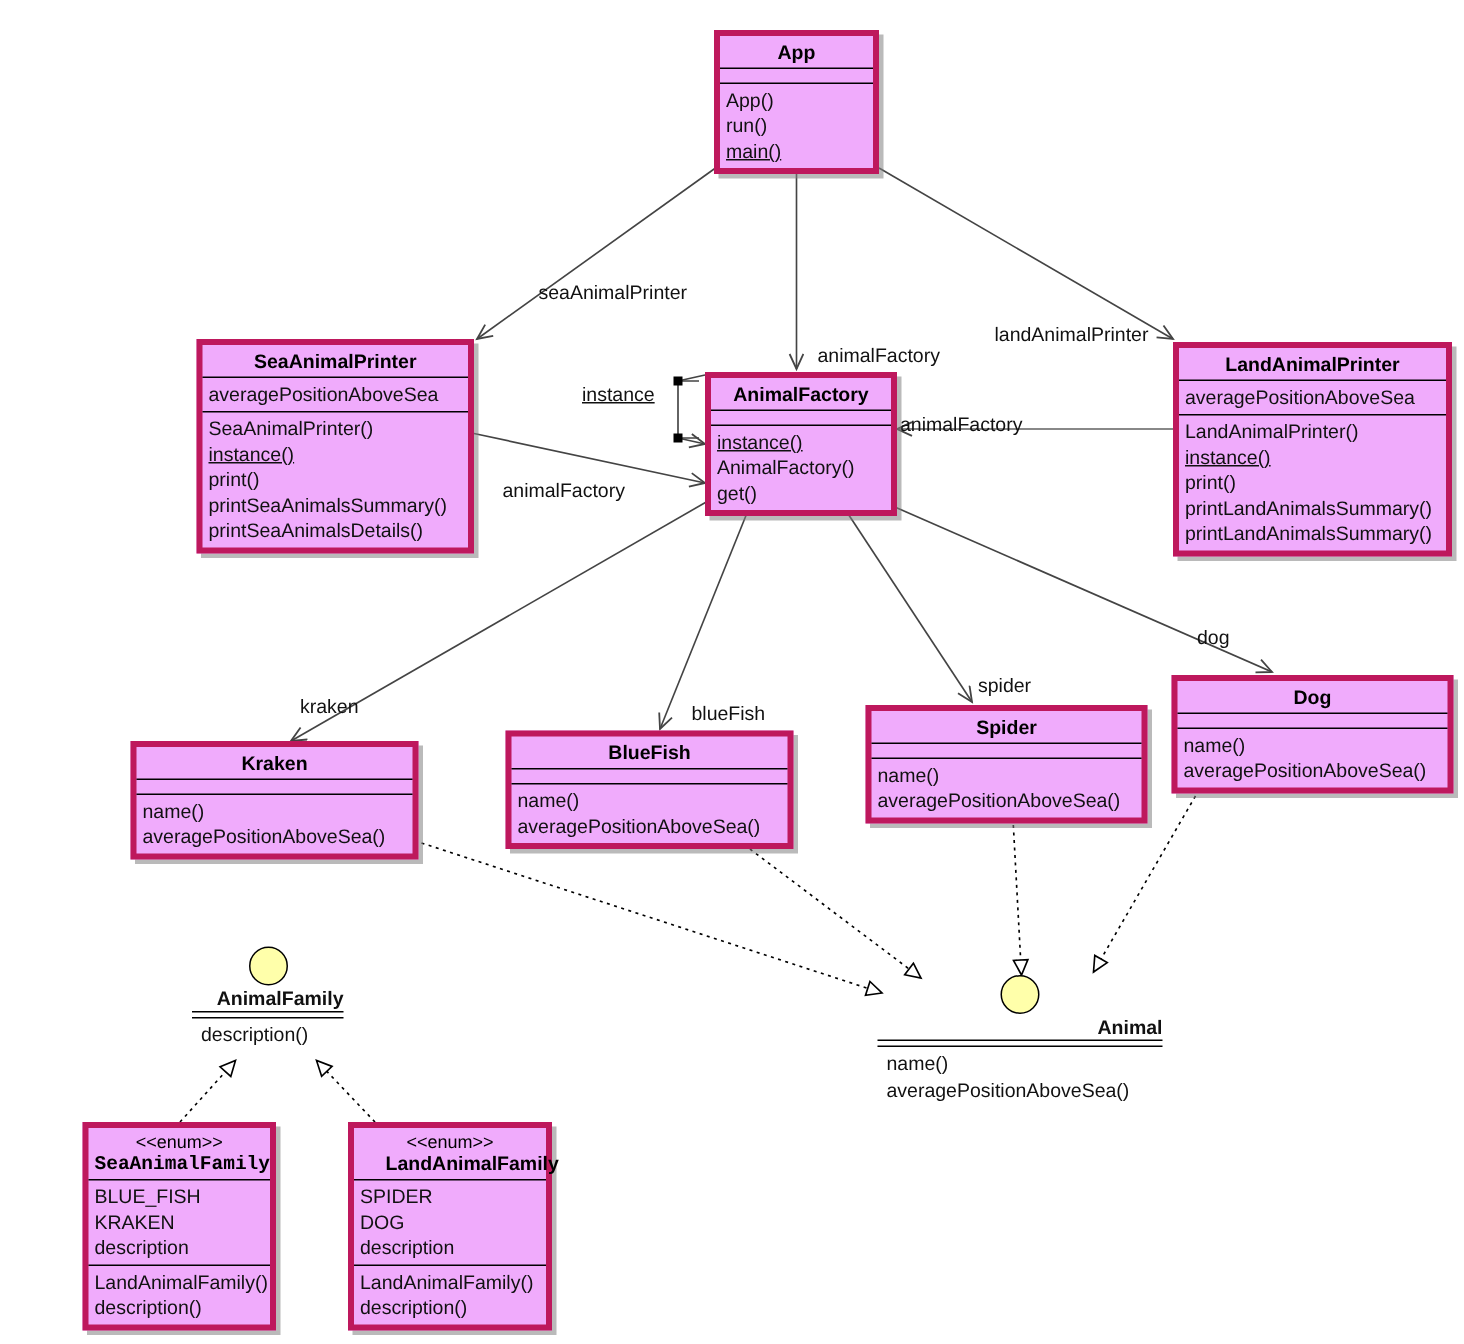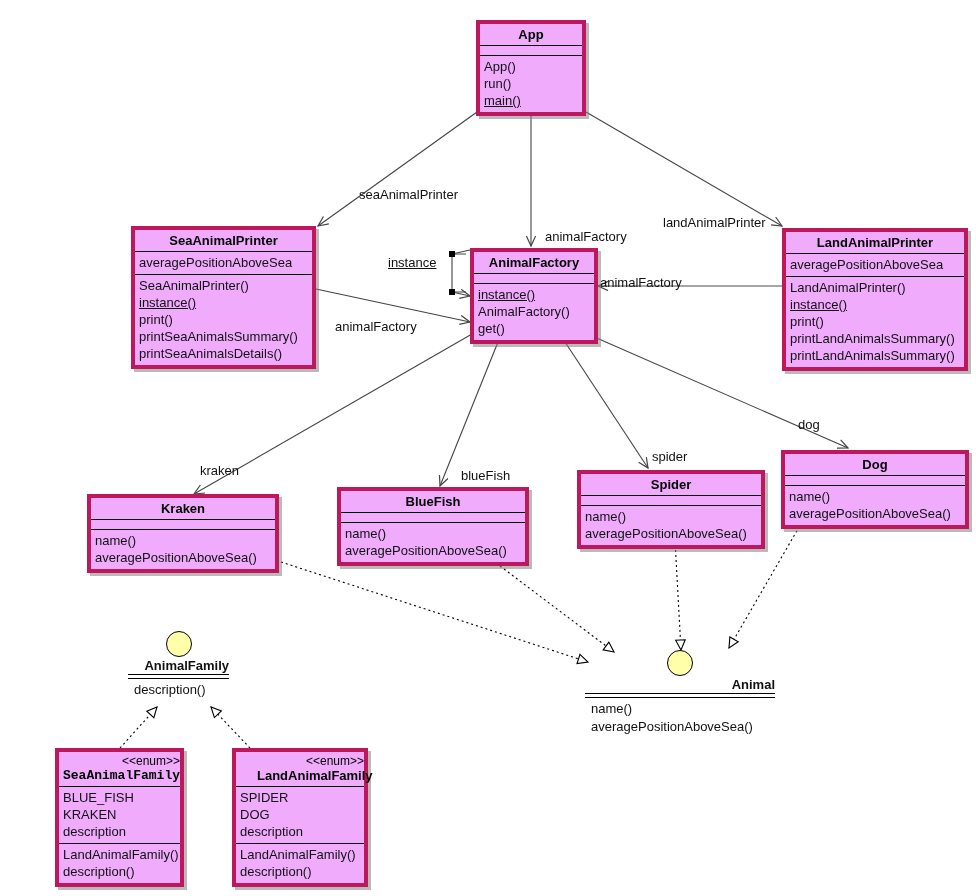--- a/index.html
+++ b/index.html
@@ -4,21 +4,21 @@
 <style>
   html,body{margin:0;padding:0;background:#ffffff;}
   body{font-family:"Liberation Sans",sans-serif;}
   #canvas{position:relative;width:976px;height:896px;background:#ffffff;overflow:hidden;}
   svg.edges{position:absolute;left:0;top:0;width:976px;height:896px;pointer-events:none;}
 
   .uclass{position:absolute;background:#f0abfc;border:4px solid #be185d;
           box-shadow:3px 3px 0 rgba(130,130,130,.55);box-sizing:border-box;}
   .uclass .title{font-weight:bold;font-size:13px;text-align:center;color:#000;
           padding:3px 4px 3px 4px;line-height:15px;}
-  .uclass .stereo{font-size:12px;text-align:right;color:#000;line-height:14px;padding-top:2px;}
+  .uclass .stereo{font-size:12px;text-align:center;color:#000;line-height:14px;padding-top:2px;}
   .uclass .sep{border-top:1px solid #000000;}
   .uclass .compart{padding:2px 20px 3px 4px;}
   .uclass .compart .row{font-size:13px;line-height:17px;color:#111;white-space:nowrap;}
   .uclass .compart .row.underline{text-decoration:underline;}
   .uclass .compart.empty{height:9px;padding:0;}
 
   .iface{position:absolute;}
   .iface .circ{width:26px;height:26px;border-radius:50%;background:#ffffaa;
                border:1px solid #000;margin:0 auto;box-sizing:border-box;}
   .iface .iname{font-weight:bold;font-size:13px;text-align:right;color:#111;

